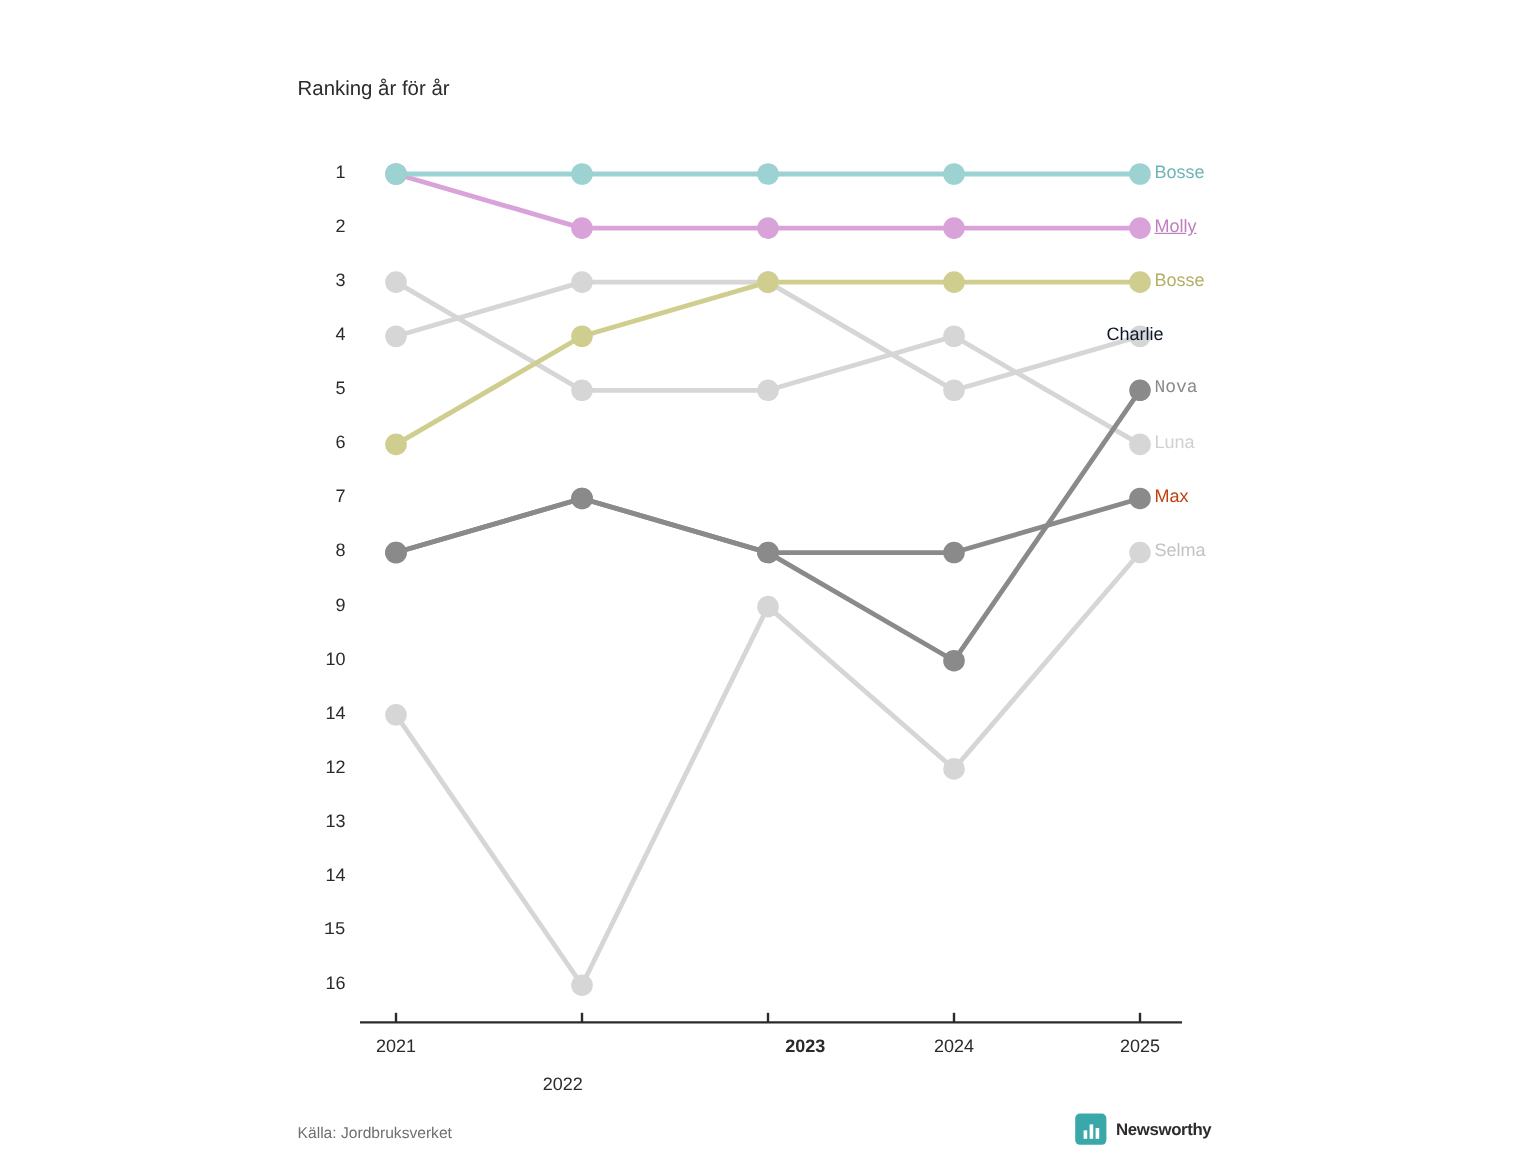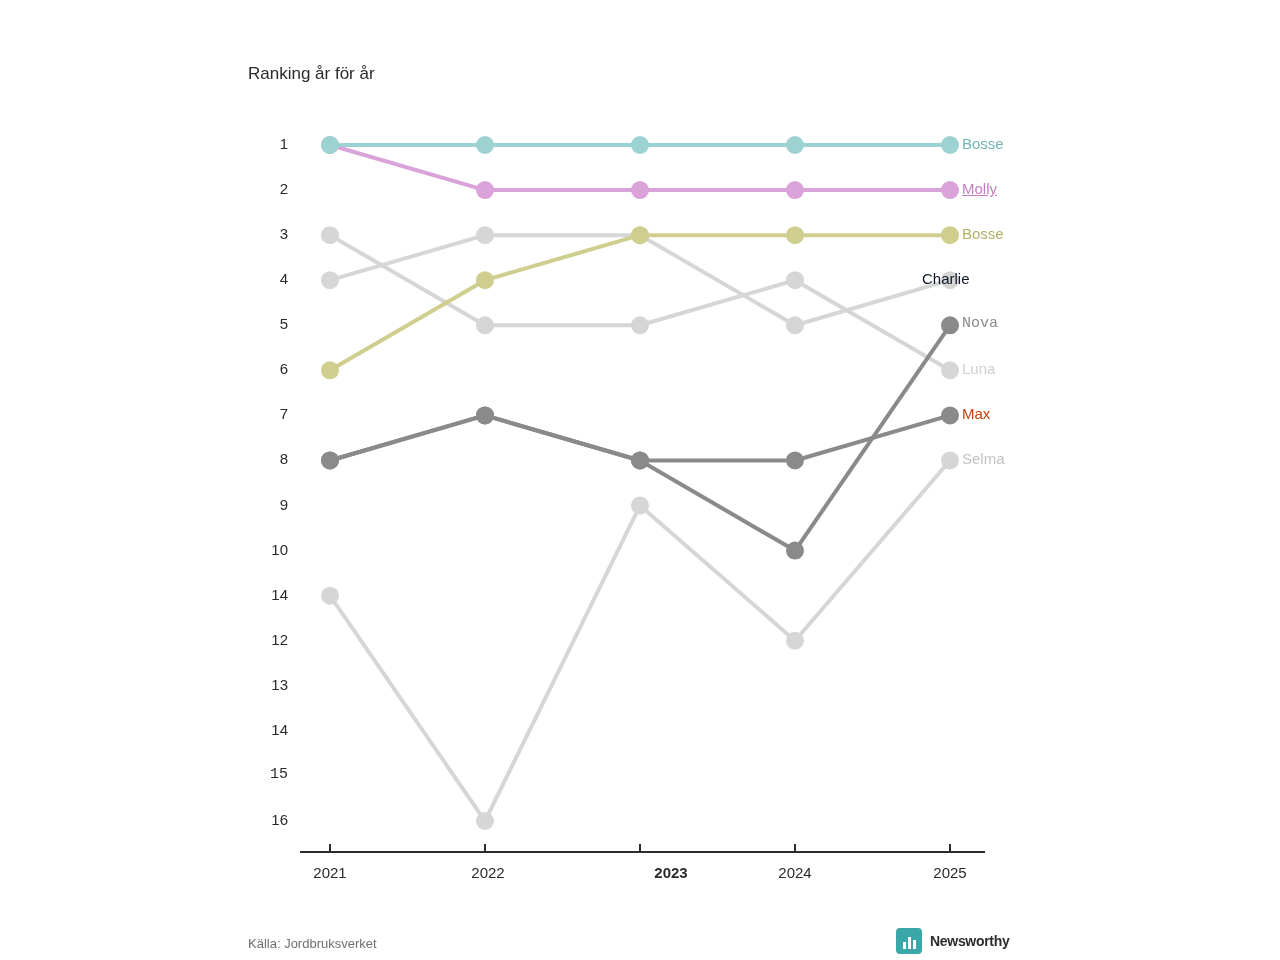--- a/index.html
+++ b/index.html
@@ -186,21 +186,21 @@
       <div class="ytick" style="left: 248px; top: 540.6px;">10</div>
       <div class="ytick" style="left: 248px; top: 585.667px;">14</div>
       <div class="ytick" style="left: 248px; top: 630.733px;">12</div>
       <div class="ytick" style="left: 248px; top: 675.8px;">13</div>
       <div class="ytick" style="left: 248px; top: 720.867px;">14</div>
       <div class="ytick" style="left: 248px; top: 765.933px; font-family: Liberation Mono, monospace;">15</div>
       <div class="ytick" style="left: 248px; top: 811px;">16</div>
     </div>
   <div id="xtick-layer">
       <div class="xtick" style="left: 290px;">2021</div>
-      <div class="xtick" style="left: 448px;">2022</div>
+      <div class="xtick" style="left: 429px; margin-top: 31px;">2022</div>
       <div class="xtick" style="left: 631px; font-weight: bold;">2023</div>
       <div class="xtick" style="left: 755px;">2024</div>
       <div class="xtick" style="left: 910px;">2025</div>
     </div>
   <div id="label-layer">
       <div class="series-label" style="left: 962px; top: 135px; color: rgb(111, 181, 181);">Bosse</div>
       <div class="series-label" style="left: 962px; top: 180.067px; color: rgb(192, 126, 192); text-decoration: underline;">Molly</div>
       <div class="series-label" style="left: 962px; top: 225.133px; color: rgb(179, 176, 102);">Bosse</div>
       <div class="series-label" style="left: 922px; top: 270.2px; color: #0f172a;">Charlie</div>
       <div class="series-label" style="left: 962px; top: 315.267px; color: rgb(138, 138, 138); font-family: Liberation Mono, monospace;">Nova</div>

